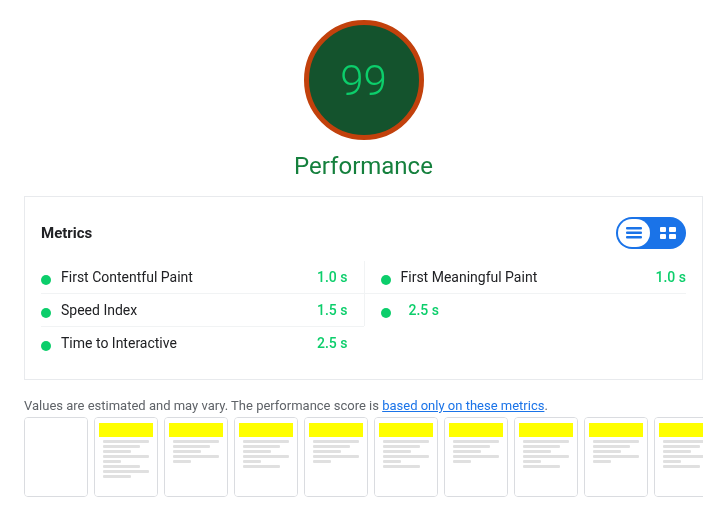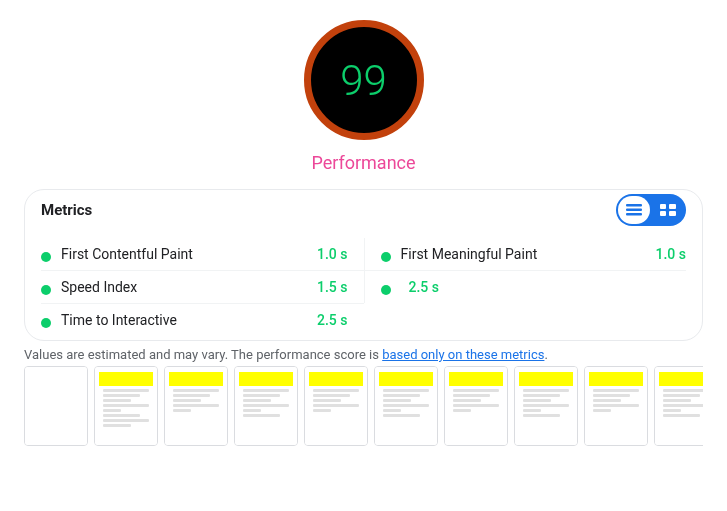--- a/index.html
+++ b/index.html
@@ -16,45 +16,45 @@
       display: flex;
       flex-direction: column;
       align-items: center;
       margin-bottom: 16px;
     }
 
     .score-circle {
       width: 120px;
       height: 120px;
       border-radius: 50%;
-      border: 7px solid #c2410c;
-      background: #000000;
+      border: 5px solid #c2410c;
+      background: #14532d;
       display: flex;
       align-items: center;
       justify-content: center;
       margin-bottom: 12px;
     }
 
     .score-number {
       font-size: 42px;
       font-weight: 300;
       color: #0cce6b;
     }
 
     .score-label {
-      font-size: 18px;
+      font-size: 24px;
       font-weight: 400;
-      color: #ec4899;
+      color: #15803d;
     }
 
     .metrics-section {
       border: 1px solid #e8eaed;
-      border-radius: 20px;
-      padding: 4px 16px;
-      margin-bottom: 4px;
+      border-radius: 0;
+      padding: 20px 16px;
+      margin-bottom: 16px;
     }
 
     .metrics-header {
       display: flex;
       justify-content: space-between;
       align-items: center;
       margin-bottom: 12px;
     }
 
     .metrics-title {

